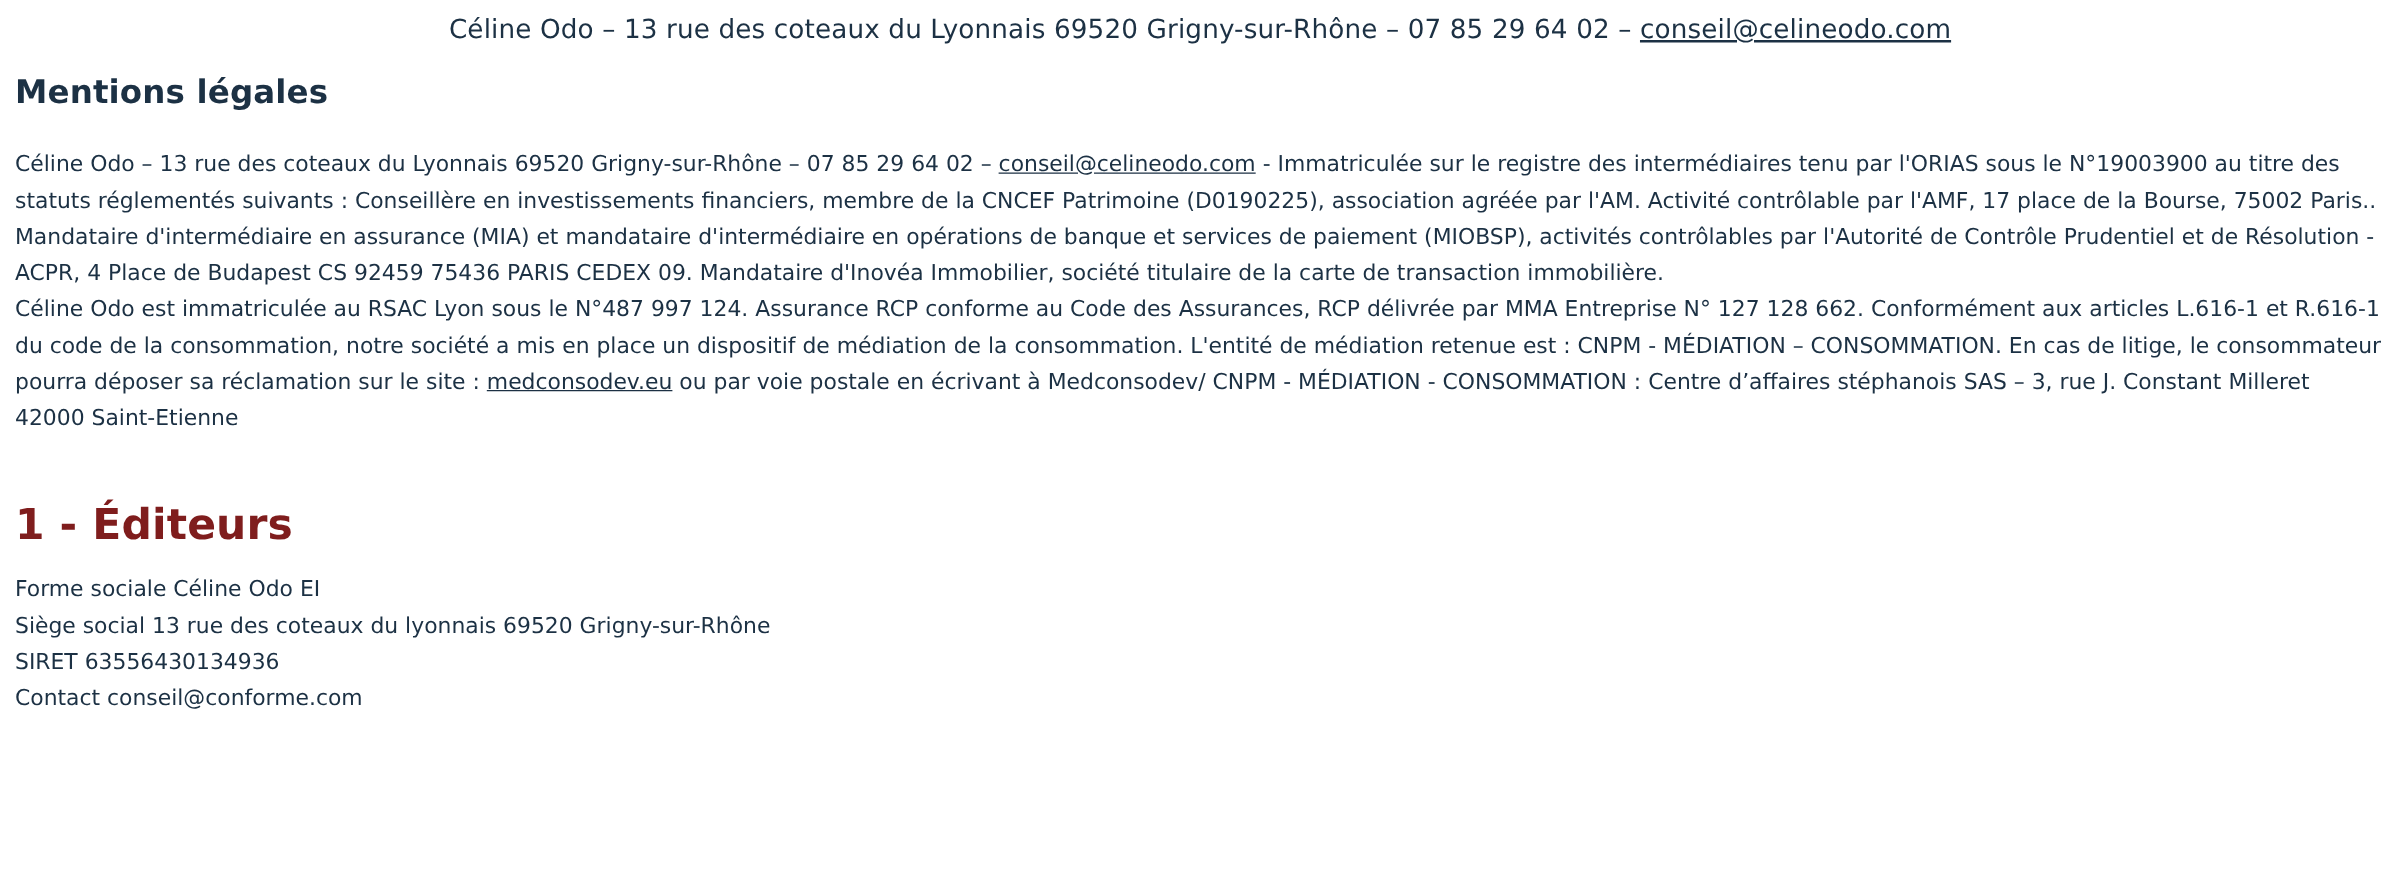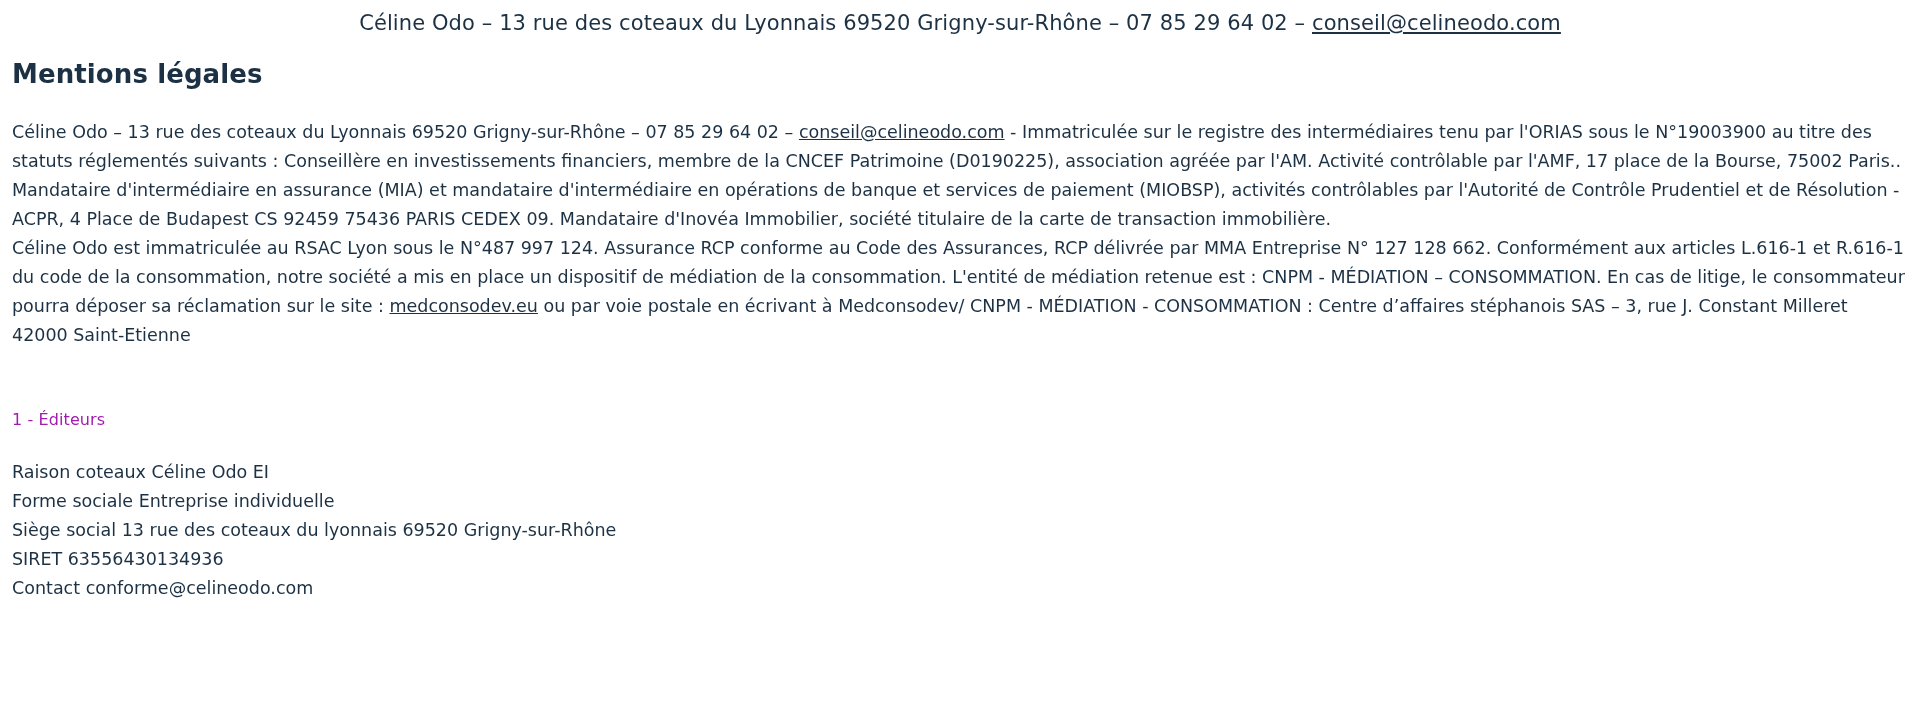--- a/index.html
+++ b/index.html
@@ -48,25 +48,25 @@
     margin: 0 0 0 0;
     max-width: 1900px;
   }
   .body-block p {
     margin: 0;
   }
   .spacer-lg {
     height: 54px;
   }
   h2.section-title {
-    font-size: 16px;
+    font-size: 34px;
     line-height: 32px;
-    font-weight: normal;
+    font-weight: bold;
     margin: 0 0 22px 0;
-    color: #a21caf;
+    color: #7f1d1d;
     letter-spacing: 0.1px;
   }
   .kv-list {
     font-size: 17.5px;
     line-height: 29px;
     color: #1c3144;
   }
   .kv-list div {
     white-space: pre-wrap;
   }
@@ -85,20 +85,19 @@
   <div class="body-block">
     <p><span>Céline Odo – 13 rue des coteaux du Lyonnais 69520 Grigny-sur-Rhône – 07 85 29 64 02 – </span><a class="inline-link" href="#">conseil@celineodo.com</a><span> - Immatriculée sur le registre des intermédiaires tenu par l'ORIAS sous le N°19003900 au titre des statuts réglementés suivants : Conseillère en investissements financiers, membre de la CNCEF Patrimoine (D0190225), association agréée par l'AM. Activité contrôlable par l'AMF, 17 place de la Bourse, 75002 Paris.. Mandataire d'intermédiaire en assurance (MIA) et mandataire d'intermédiaire en opérations de banque et services de paiement (MIOBSP), activités contrôlables par l'Autorité de Contrôle Prudentiel et de Résolution - ACPR, 4 Place de Budapest  CS 92459 75436 PARIS CEDEX 09. Mandataire d'Inovéa Immobilier, société titulaire de la carte de transaction immobilière.</span></p>
     <p><span>Céline Odo est immatriculée au RSAC Lyon sous le N°487 997 124. Assurance RCP conforme au Code des Assurances, RCP délivrée par MMA Entreprise N° 127 128 662. Conformément aux articles L.616-1 et R.616-1 du code de la consommation, notre société a mis en place un dispositif de médiation de la consommation. L'entité de médiation retenue est : CNPM - MÉDIATION – CONSOMMATION. En cas de litige, le consommateur pourra déposer sa réclamation sur le site : </span><a class="inline-link" href="#">medconsodev.eu</a><span> ou par voie postale en écrivant à Medconsodev/ CNPM - MÉDIATION - CONSOMMATION : Centre d’affaires stéphanois SAS – 3, rue J. Constant Milleret 42000 Saint-Etienne</span></p>
   </div>
 
   <div class="spacer-lg"></div>
 
   <h2 class="section-title">1 - Éditeurs</h2>
 
   <div class="kv-list">
-    <div>Raison coteaux Céline Odo EI</div>
-    <div>Forme sociale Entreprise individuelle</div>
+    <div>Forme sociale Céline Odo EI</div>
     <div>Siège social 13 rue des coteaux du lyonnais 69520 Grigny-sur-Rhône</div>
     <div>SIRET 63556430134936</div>
-    <div>Contact conforme@celineodo.com</div>
+    <div>Contact conseil@conforme.com</div>
   </div>
 
 </div>
 
 </body></html>

